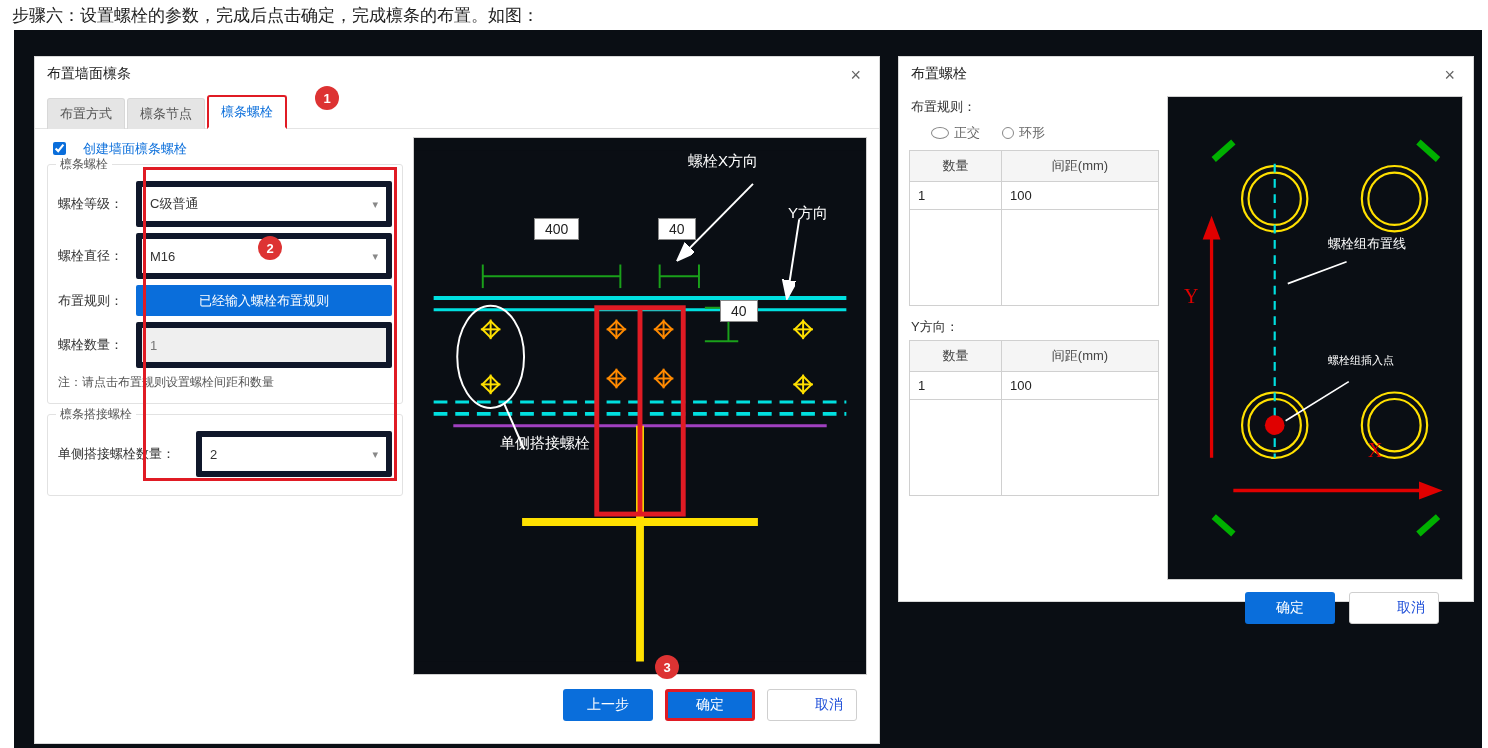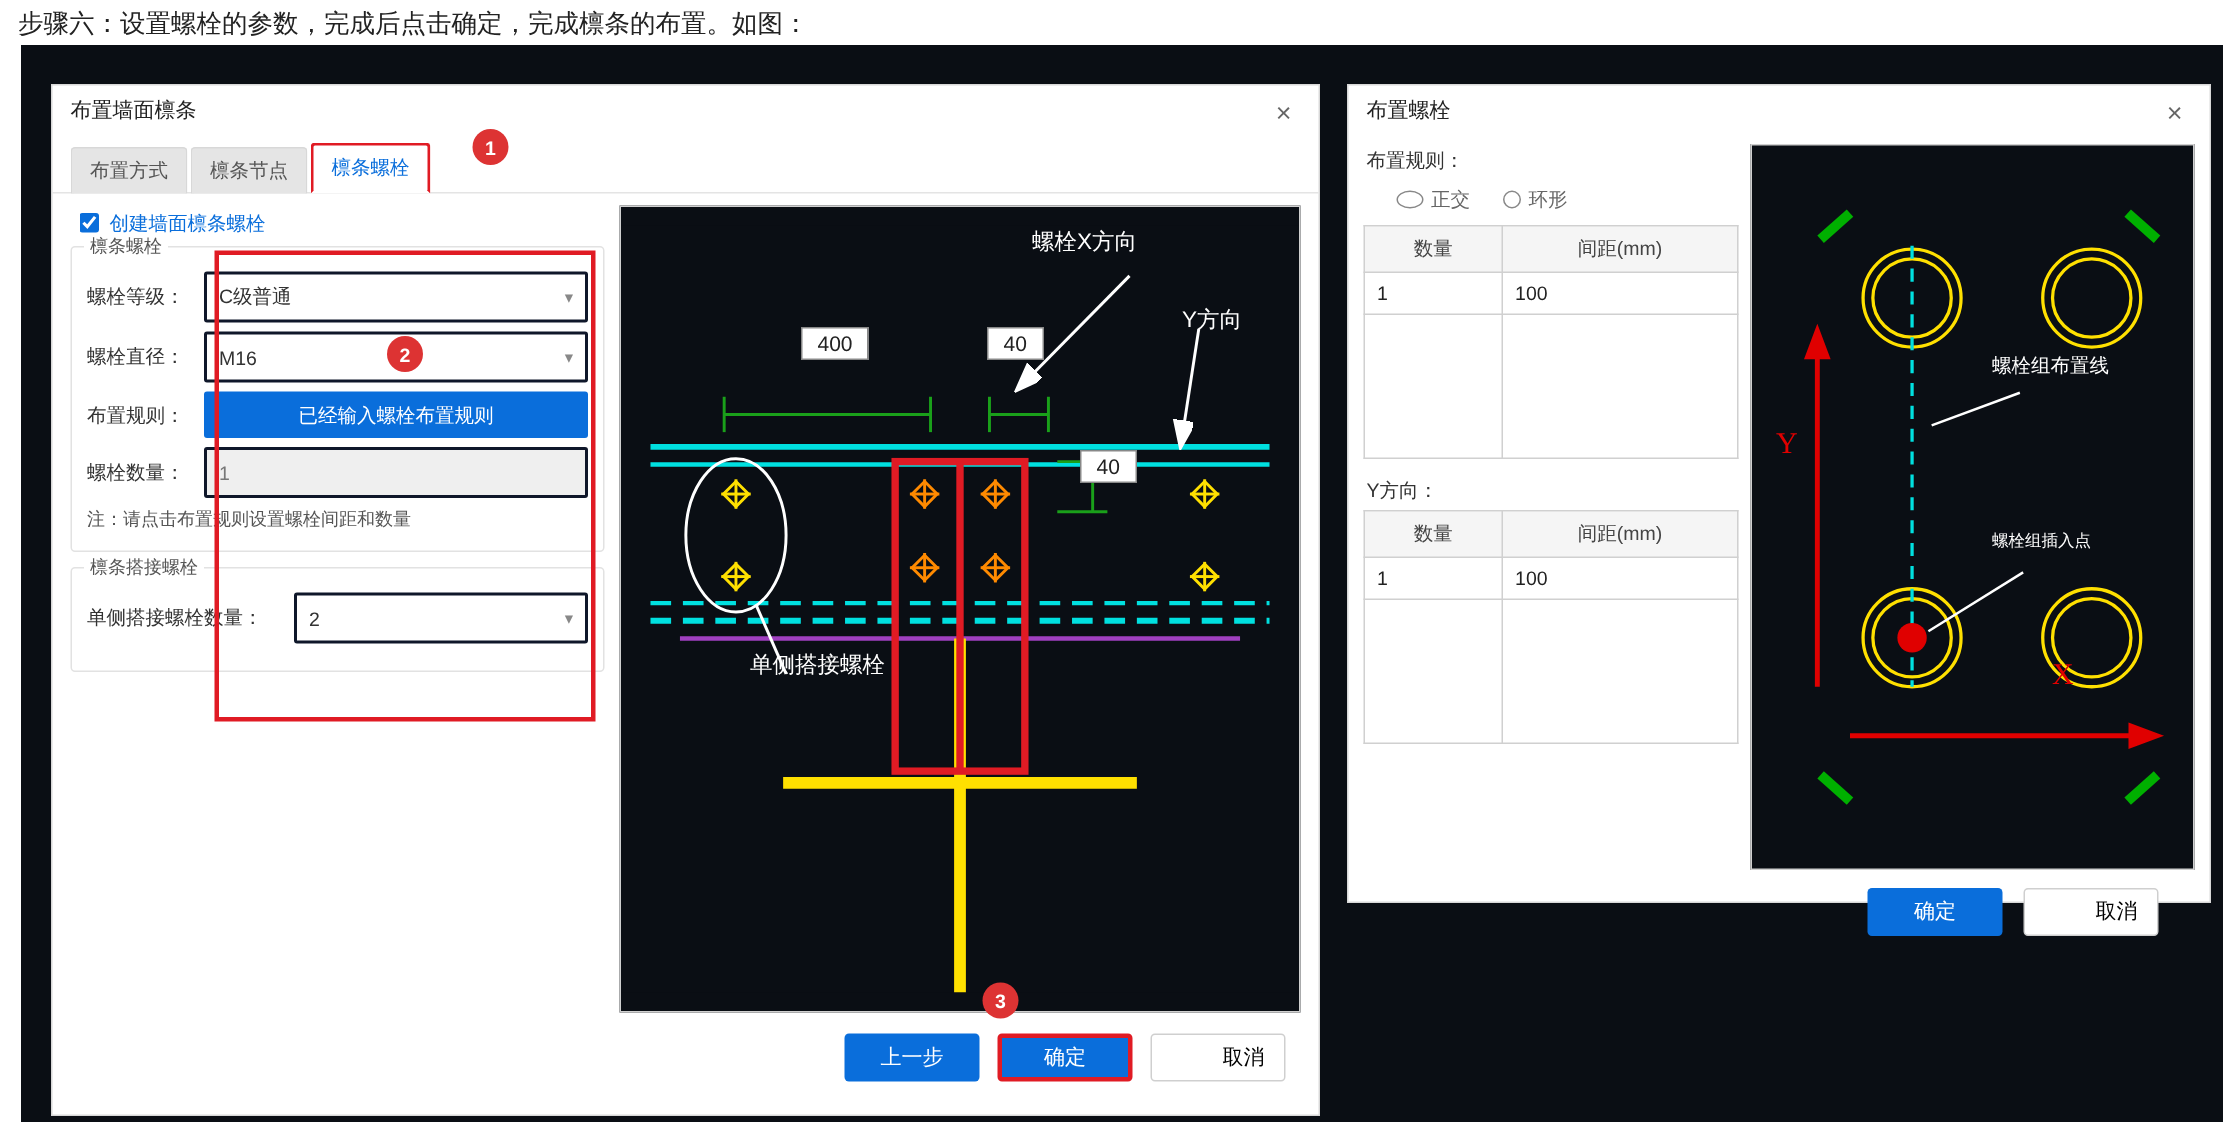--- a/index.html
+++ b/index.html
@@ -72,30 +72,30 @@
     position: absolute;
   }
 
   .dlg-body {
     display: flex;
     padding: 8px 12px 8px 12px;
     gap: 10px;
     height: 554px;
   }
   .form-col { width: 356px; }
-  .chk-row { display: flex; align-items: center; gap: 4px; padding: 2px 0 6px 2px; }
+  .chk-row { display: flex; align-items: center; gap: 14px; padding: 2px 0 6px 2px; }
   .chk-row input { accent-color:#0a6edb; }
   .chk-row label { color: #0a6edb; font-size: 13px; }
   .group { border: 1px solid #e2e2e2; border-radius: 3px; padding: 10px 10px 12px 10px; margin-bottom: 10px; position: relative; }
   .group-title { position: absolute; top: -9px; left: 8px; background: #fff; padding: 0 4px; font-size: 12px; color: #555; }
   .form-row { display:flex; align-items:center; gap:8px; margin:6px 0; }
   .form-label { width: 70px; font-size: 13px; color: #333; }
   .sel, .txt {
-    flex: 1; height: 34px;
-    border: 2px solid #0f172a; border-radius: 2px;
+    flex: 1; height: 46px;
+    border: 6px solid #0f172a; border-radius: 2px;
     padding: 0 8px; font-size: 13px; color: #333; background: #fff;
     display: flex; align-items: center; justify-content: space-between;
   }
   .sel::after { content: "▾"; color:#888; font-size:11px; }
   .txt.readonly { background:#efefef; color:#777; }
   .rule-btn {
     flex:1; height:31px; background:#0a6edb; color:#fff;
     display:flex; align-items:center; justify-content:center;
     font-size:13px; border-radius:2px;
   }
@@ -112,21 +112,21 @@
     display:flex; justify-content:flex-end; align-items:center; gap:12px;
     padding: 6px 22px 10px 22px;
     position: relative;
   }
   .btn {
     min-width: 90px; height: 32px;
     display:inline-flex; align-items:center; justify-content:center;
     border-radius:3px; font-size:14px;
   }
   .btn.primary { background:#0a6edb; color:#fff; }
-  .btn.default { background:#fff; color:#000000; border:1px solid #cfcfcf;padding-left:34px; }
+  .btn.default { background:#fff; color:#1d4ed8; border:1px solid #cfcfcf;padding-left:34px; }
 
   
   .dlg-right {
     position: absolute;
     left: 898px; top: 56px;
     width: 576px; height: 546px;
     background: #fff;
     border: 1px solid #d8d8d8;
     z-index: 3;
   }

